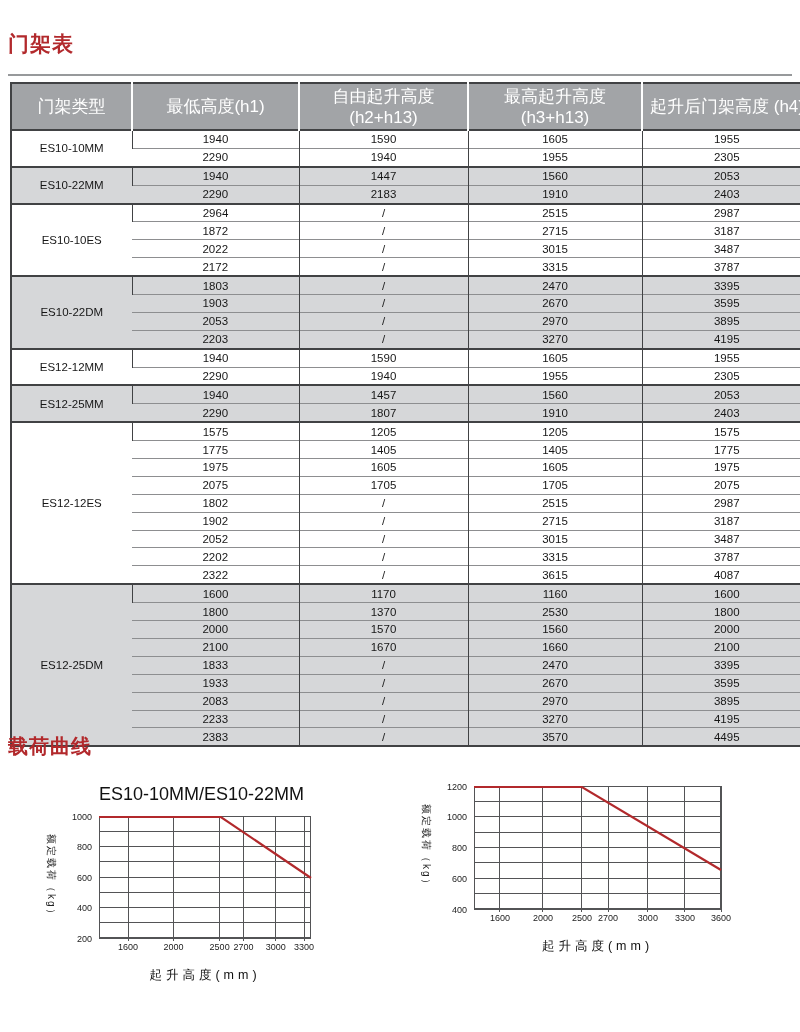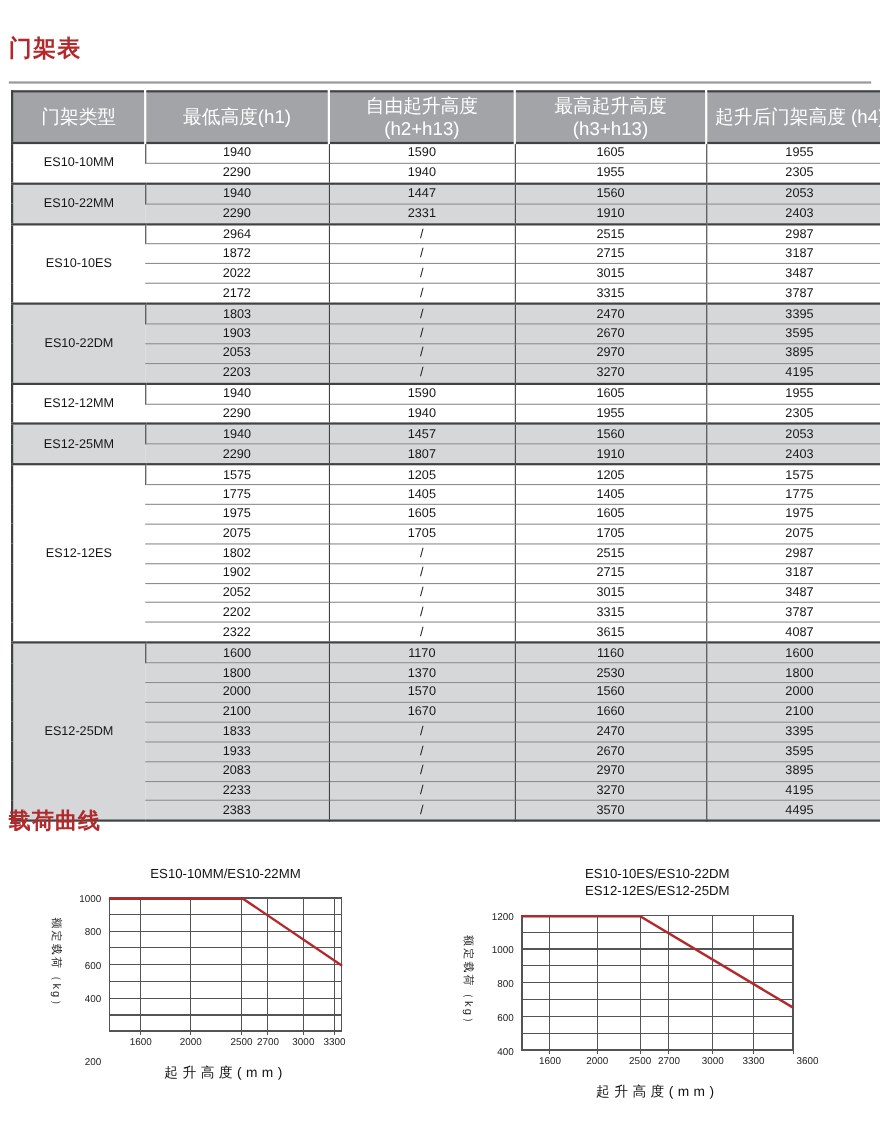--- a/index.html
+++ b/index.html
@@ -32,21 +32,21 @@
     font-size:11.5px;color:#161616;
     border-left:1.5px solid #414244;border-top:1px solid #8d8e90;
   }
   .mast-table td:first-child{border-left:none;}
   .mast-table tr.group-start td{border-top:2px solid #414244;}
   .mast-table tr.shaded td{background:#d6d7d9;}
 
   
   .chart{position:absolute;}
   .chart-title{
-    margin-left:59px;text-align:center;font-size:12px;line-height:16px;
+    margin-left:59px;font-size:18px;line-height:16px;
     color:#111;margin-bottom:14px;white-space:nowrap;
   }
   .chart-row{display:flex;align-items:stretch;}
   .y-axis-title{
     width:18px;writing-mode:vertical-rl;text-orientation:sideways;
     text-align:center;font-size:10px;letter-spacing:2px;color:#222;
   }
   .y-ticks{position:relative;width:41px;font-size:9px;color:#222;}
   .ytick{position:absolute;right:7px;line-height:10px;}
   .plot{position:relative;}
@@ -90,21 +90,21 @@
       </tr>
       <tr class="shaded group-start">
         <td rowspan="2">ES10-22MM</td>
         <td>1940</td>
         <td>1447</td>
         <td>1560</td>
         <td>2053</td>
       </tr>
       <tr class="shaded">
         <td>2290</td>
-        <td>2331</td>
+        <td>2183</td>
         <td>1910</td>
         <td>2403</td>
       </tr>
       <tr class="group-start">
         <td rowspan="4">ES10-10ES</td>
         <td>2964</td>
         <td>/</td>
         <td>2515</td>
         <td>2987</td>
       </tr>
@@ -296,21 +296,21 @@
   <div class="chart-title" style="width: 212px;">
     <div>ES10-10MM/ES10-22MM</div>
   </div>
   <div class="chart-row">
     <div class="y-axis-title">额定载荷（kg）</div>
     <div class="y-ticks">
         <div class="ytick" style="top: -4.5px;">1000</div>
         <div class="ytick" style="top: 26px;">800</div>
         <div class="ytick" style="top: 56.5px;">600</div>
         <div class="ytick" style="top: 87px;">400</div>
-        <div class="ytick" style="top: 117.5px; margin-top: 26px;">200</div>
+        <div class="ytick" style="top: 117.5px;">200</div>
       </div>
     <div class="plot" style="width: 212px; height: 122px;">
         <svg width="212" height="122" shape-rendering="crispEdges">
           <line x1="0" y1="122" x2="212" y2="122" stroke="#535456" stroke-width="1"></line>
           <line x1="0" y1="106.75" x2="212" y2="106.75" stroke="#535456" stroke-width="1"></line>
           <line x1="0" y1="91.5" x2="212" y2="91.5" stroke="#535456" stroke-width="1"></line>
           <line x1="0" y1="76.25" x2="212" y2="76.25" stroke="#535456" stroke-width="1"></line>
           <line x1="0" y1="61" x2="212" y2="61" stroke="#535456" stroke-width="1"></line>
           <line x1="0" y1="45.75" x2="212" y2="45.75" stroke="#535456" stroke-width="1"></line>
           <line x1="0" y1="30.5" x2="212" y2="30.5" stroke="#535456" stroke-width="1"></line>
@@ -335,24 +335,20 @@
       <div class="xtick" style="left: 74.412px;">2000</div>
       <div class="xtick" style="left: 120.628px;">2500</div>
       <div class="xtick" style="left: 144.584px;">2700</div>
       <div class="xtick" style="left: 176.808px;">3000</div>
       <div class="xtick" style="left: 205.004px;">3300</div>
     </div>
   <div class="x-axis-title" style="width: 212px;">起升高度(mm)</div>
 </div>
 
 <div class="chart" style="left:415px;top:786px;">
-  <div class="chart-title" style="width: 247px;">
-    <div>ES10-10ES/ES10-22DM</div>
-    <div>ES12-12ES/ES12-25DM</div>
-  </div>
   <div class="chart-row">
     <div class="y-axis-title">额定载荷（kg）</div>
     <div class="y-ticks">
         <div class="ytick" style="top: -4.5px;">1200</div>
         <div class="ytick" style="top: 26.25px;">1000</div>
         <div class="ytick" style="top: 57px;">800</div>
         <div class="ytick" style="top: 87.75px;">600</div>
         <div class="ytick" style="top: 118.5px;">400</div>
       </div>
     <div class="plot" style="width: 247px; height: 123px;">
@@ -381,16 +377,16 @@
         </svg>
       </div>
   </div>
   <div class="x-ticks" style="width: 247px;">
       <div class="xtick" style="left: 25.935px;">1600</div>
       <div class="xtick" style="left: 68.913px;">2000</div>
       <div class="xtick" style="left: 107.939px;">2500</div>
       <div class="xtick" style="left: 134.121px;">2700</div>
       <div class="xtick" style="left: 173.888px;">3000</div>
       <div class="xtick" style="left: 210.938px;">3300</div>
-      <div class="xtick" style="left: 260px;">3600</div>
+      <div class="xtick" style="left: 247px;">3600</div>
     </div>
   <div class="x-axis-title" style="width: 247px;">起升高度(mm)</div>
 </div>
 
 </body></html>

